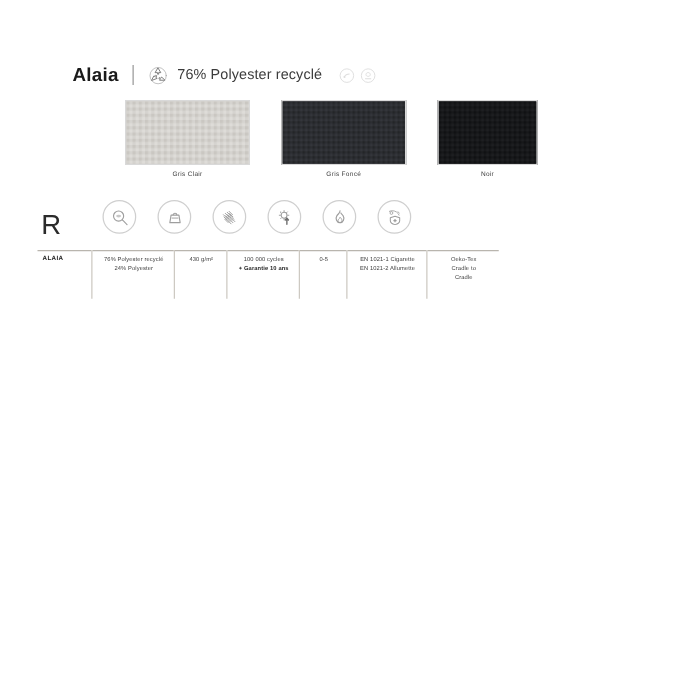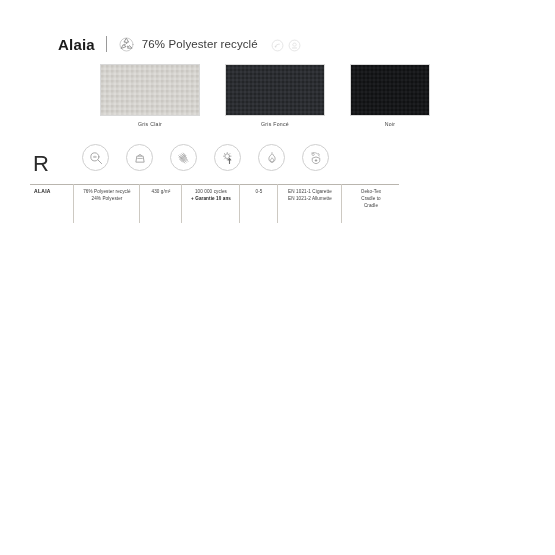--- a/index.html
+++ b/index.html
@@ -4,21 +4,21 @@
 <style>
   html,body{margin:0;padding:0;}
   body{
     width:555px;height:555px;
     background:#ffffff;
     font-family:"Liberation Sans", sans-serif;
     color:#231f20;
     overflow:hidden;
     position:relative;
   }
-  .sheet{position:absolute;left:0;top:0;width:555px;height:470px;}
+  .sheet{position:absolute;left:0;top:16px;width:555px;height:470px;}
 
   
   .header{
     position:absolute;left:58px;top:33px;
     display:flex;align-items:center;gap:7px;
     height:22px;
   }
   .brand{
     font-size:15px;font-weight:bold;letter-spacing:.2px;
     color:#1a1a1a;line-height:1;

